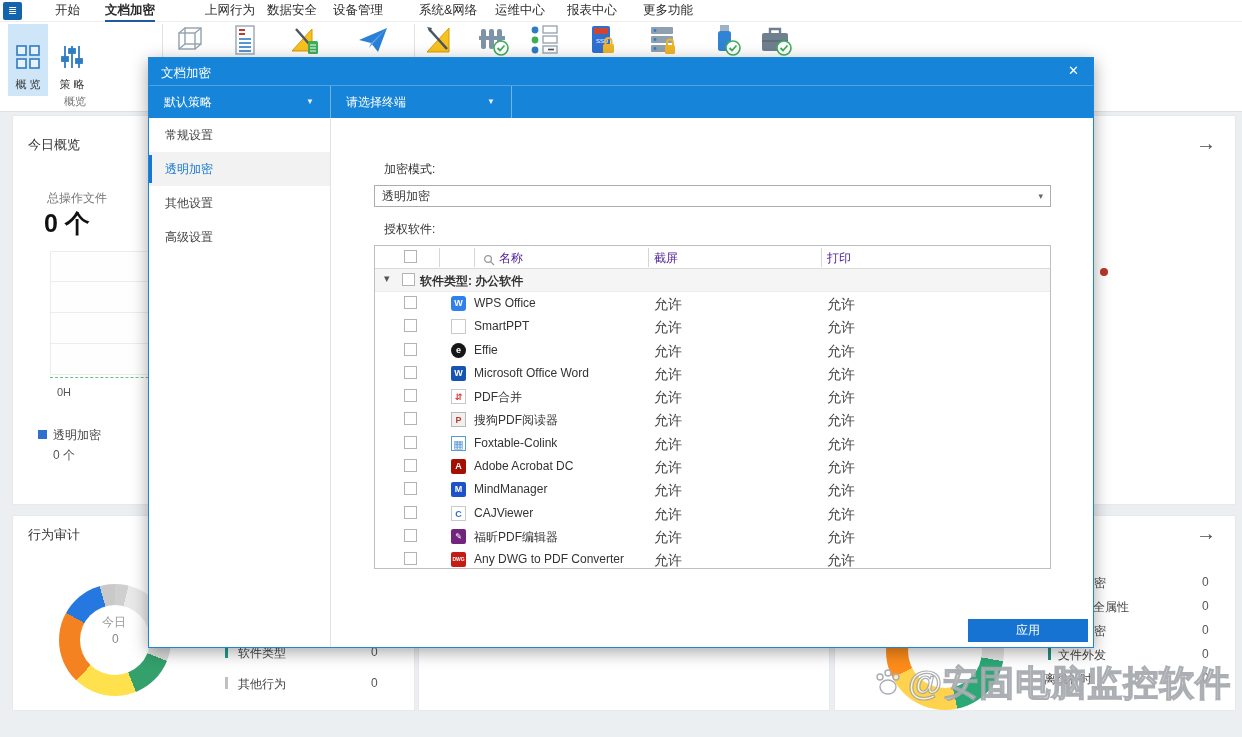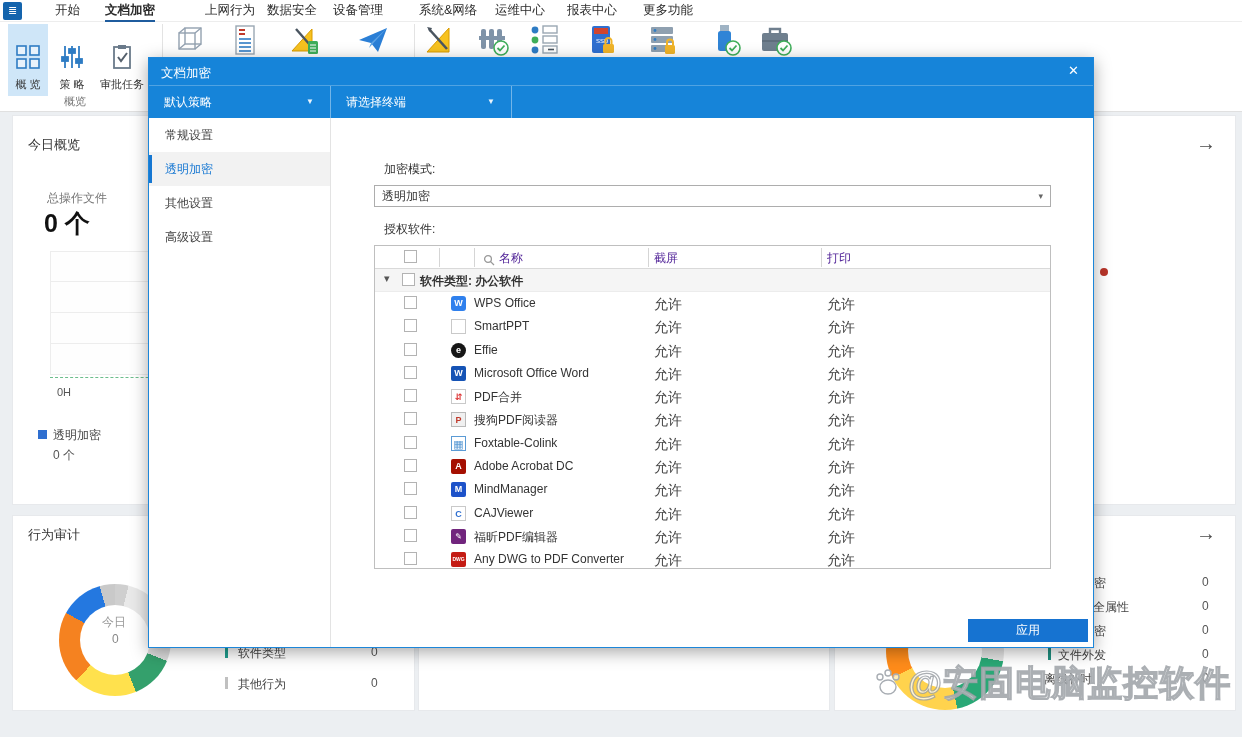--- a/index.html
+++ b/index.html
@@ -136,30 +136,20 @@
             <line x1="14" y1="2" x2="14" y2="24"></line>
             <line x1="21" y1="2" x2="21" y2="24"></line>
             <rect x="4" y="13" width="6" height="4" fill="#2e7cc4"></rect>
             <rect x="11" y="5" width="6" height="4" fill="#2e7cc4"></rect>
             <rect x="18" y="15" width="6" height="4" fill="#2e7cc4"></rect>
           </g>
         </svg>
     </span>
     <span class="blabel">策 略</span>
   </div>
-  <div class="bigbtn" style="left:96px;width:52px">
-    <span>
-      <svg width="28" height="26" viewBox="0 0 28 26">
-          <rect x="6" y="3" width="16" height="21" fill="#fff" stroke="#6a7a8a" stroke-width="1.8"></rect>
-          <rect x="10" y="1" width="8" height="4" fill="#6a7a8a"></rect>
-          <polyline points="10,13 13,17 19,9" fill="none" stroke="#55606c" stroke-width="2"></polyline>
-        </svg>
-    </span>
-    <span class="blabel">审批任务</span>
-  </div>
   <div class="vdiv" style="left:162px"></div>
 
   <span class="iconbtn" style="left:173px">
     <svg width="34" height="34" viewBox="0 0 34 34">
         <g fill="none" stroke="#93a1b0" stroke-width="1.4">
           <rect x="6" y="10" width="16" height="16"></rect>
           <rect x="12" y="5" width="16" height="16"></rect>
           <line x1="6" y1="10" x2="12" y2="5"></line>
           <line x1="22" y1="10" x2="28" y2="5"></line>
           <line x1="6" y1="26" x2="12" y2="21"></line>

